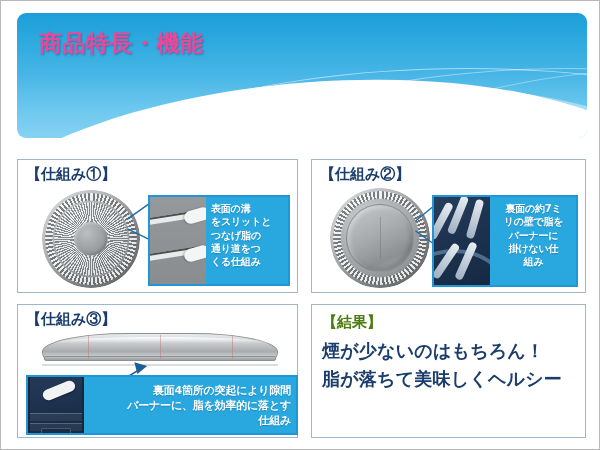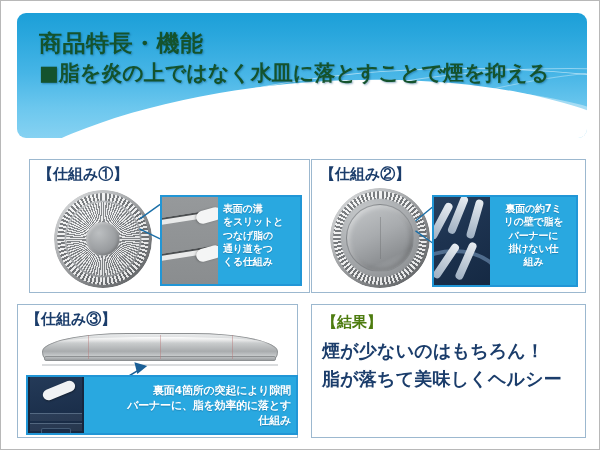--- a/index.html
+++ b/index.html
@@ -64,21 +64,21 @@
   }
   .swoosh.s1 { left: 4%;  bottom: -230px; width: 150%; height: 300px; }
   .swoosh.s2 { left: 22%; bottom: -260px; width: 150%; height: 330px; border-color: rgba(255,255,255,0.42); }
   .swoosh.s3 { left: 46%; bottom: -290px; width: 140%; height: 360px; border-color: rgba(255,255,255,0.35); }
 
   .header-text {
     position: absolute;
     left: 22px;
     top: 16px;
     z-index: 5;
-    color: #14532d;
+    color: #ec4899;
     text-shadow: 1px 1px 2px rgba(0,70,120,0.45);
   }
   .header-line1 {
     font-family: "DejaVu Serif", "Liberation Serif", serif;
     font-size: 23px;
     font-weight: 700;
     letter-spacing: 0.5px;
     line-height: 1.25;
     white-space: nowrap;
   }
@@ -90,21 +90,21 @@
     line-height: 1.45;
     white-space: nowrap;
   }
 
   
   .panel {
     position: absolute;
     background: #ffffff;
     border: 1px solid #9cb8cf;
   }
-  .p1 { left: 28px;  top: 158px; width: 281px; height: 134px; }
+  .p1 { left: 16px;  top: 158px; width: 281px; height: 134px; }
   .p2 { left: 310px; top: 158px; width: 275px; height: 134px; }
   .p3 { left: 16px;  top: 303px; width: 281px; height: 134px; text-align: right; }
   .p4 { left: 310px; top: 303px; width: 275px; height: 134px; }
 
   .panel-title {
     position: absolute;
     left: 8px;
     top: 5px;
     font-family: "DejaVu Serif", "Liberation Serif", serif;
     font-size: 15px;
@@ -378,21 +378,20 @@
   <div class="header-wrap">
     <div class="header-box">
       <div class="swoosh s3"></div>
       <div class="swoosh s2"></div>
       <div class="swoosh s1"></div>
       <div class="wave-soft"></div>
       <div class="wave-main"></div>
     </div>
     <div class="header-text">
       <div class="header-line1">商品特長・機能</div>
-      <div class="header-line2">■脂を炎の上ではなく水皿に落とすことで煙を抑える</div>
     </div>
   </div>
 
   <div class="panel p1">
     <div class="panel-title">【仕組み①】</div>
 
     <div class="disc disc1">
       <div class="disc-base"></div>
       <div class="disc-rim"></div>
       <div class="disc-inner-slits"></div>

